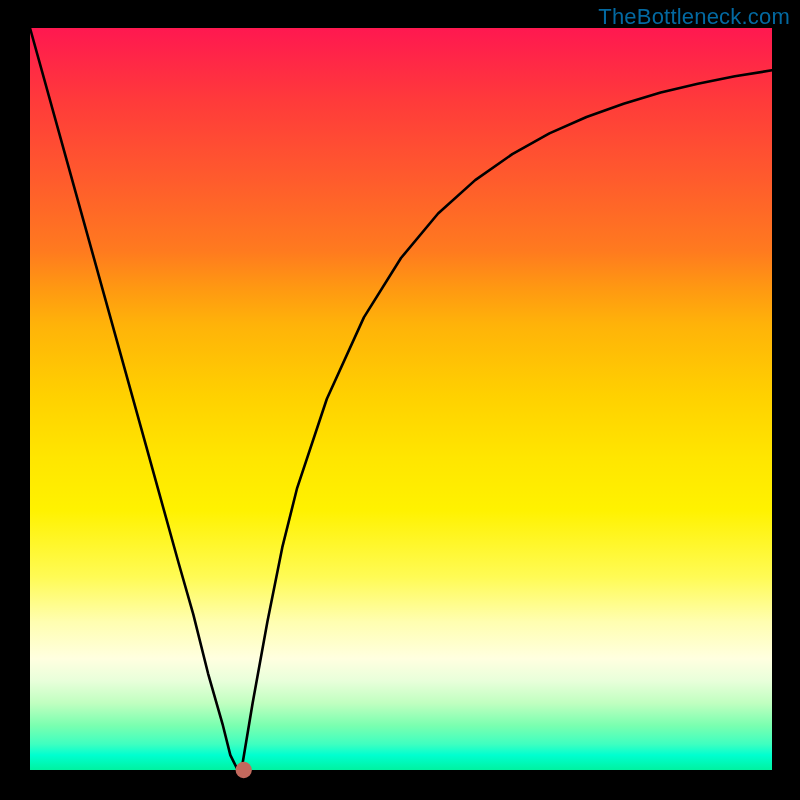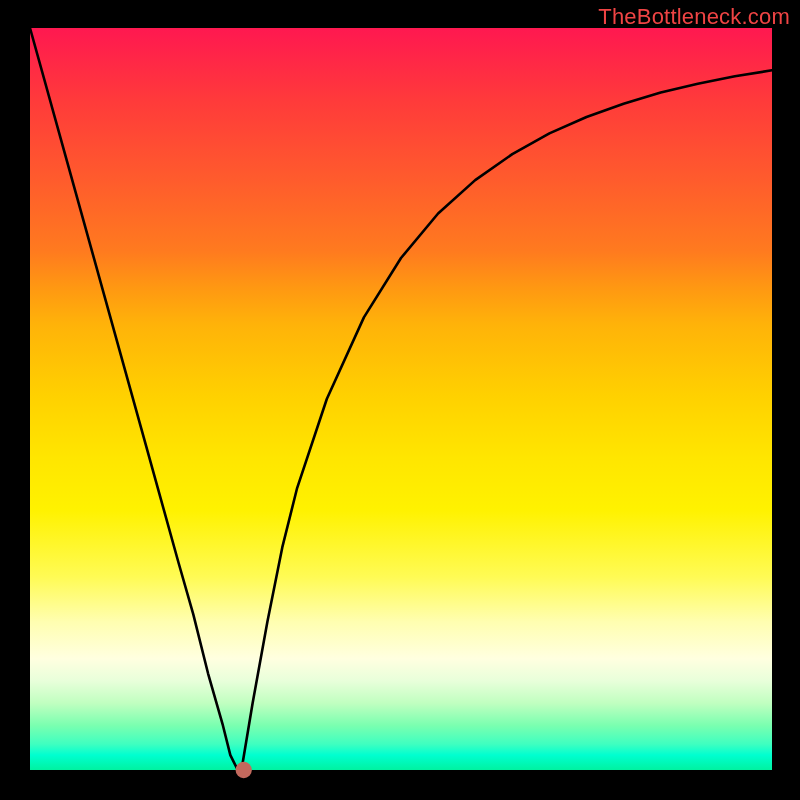--- a/index.html
+++ b/index.html
@@ -7,21 +7,21 @@
   .outer {
     width: 800px;
     height: 800px;
     background: #000;
     position: relative;
   }
   .watermark {
     position: absolute;
     top: 4px;
     right: 10px;
-    color: #ef4444;
+    color: #0369a1;
     font-family: Arial, Helvetica, sans-serif;
     font-size: 22px;
     font-weight: 500;
     letter-spacing: 0.2px;
   }
   .plot-area {
     position: absolute;
     left: 30px;
     top: 28px;
     width: 742px;

